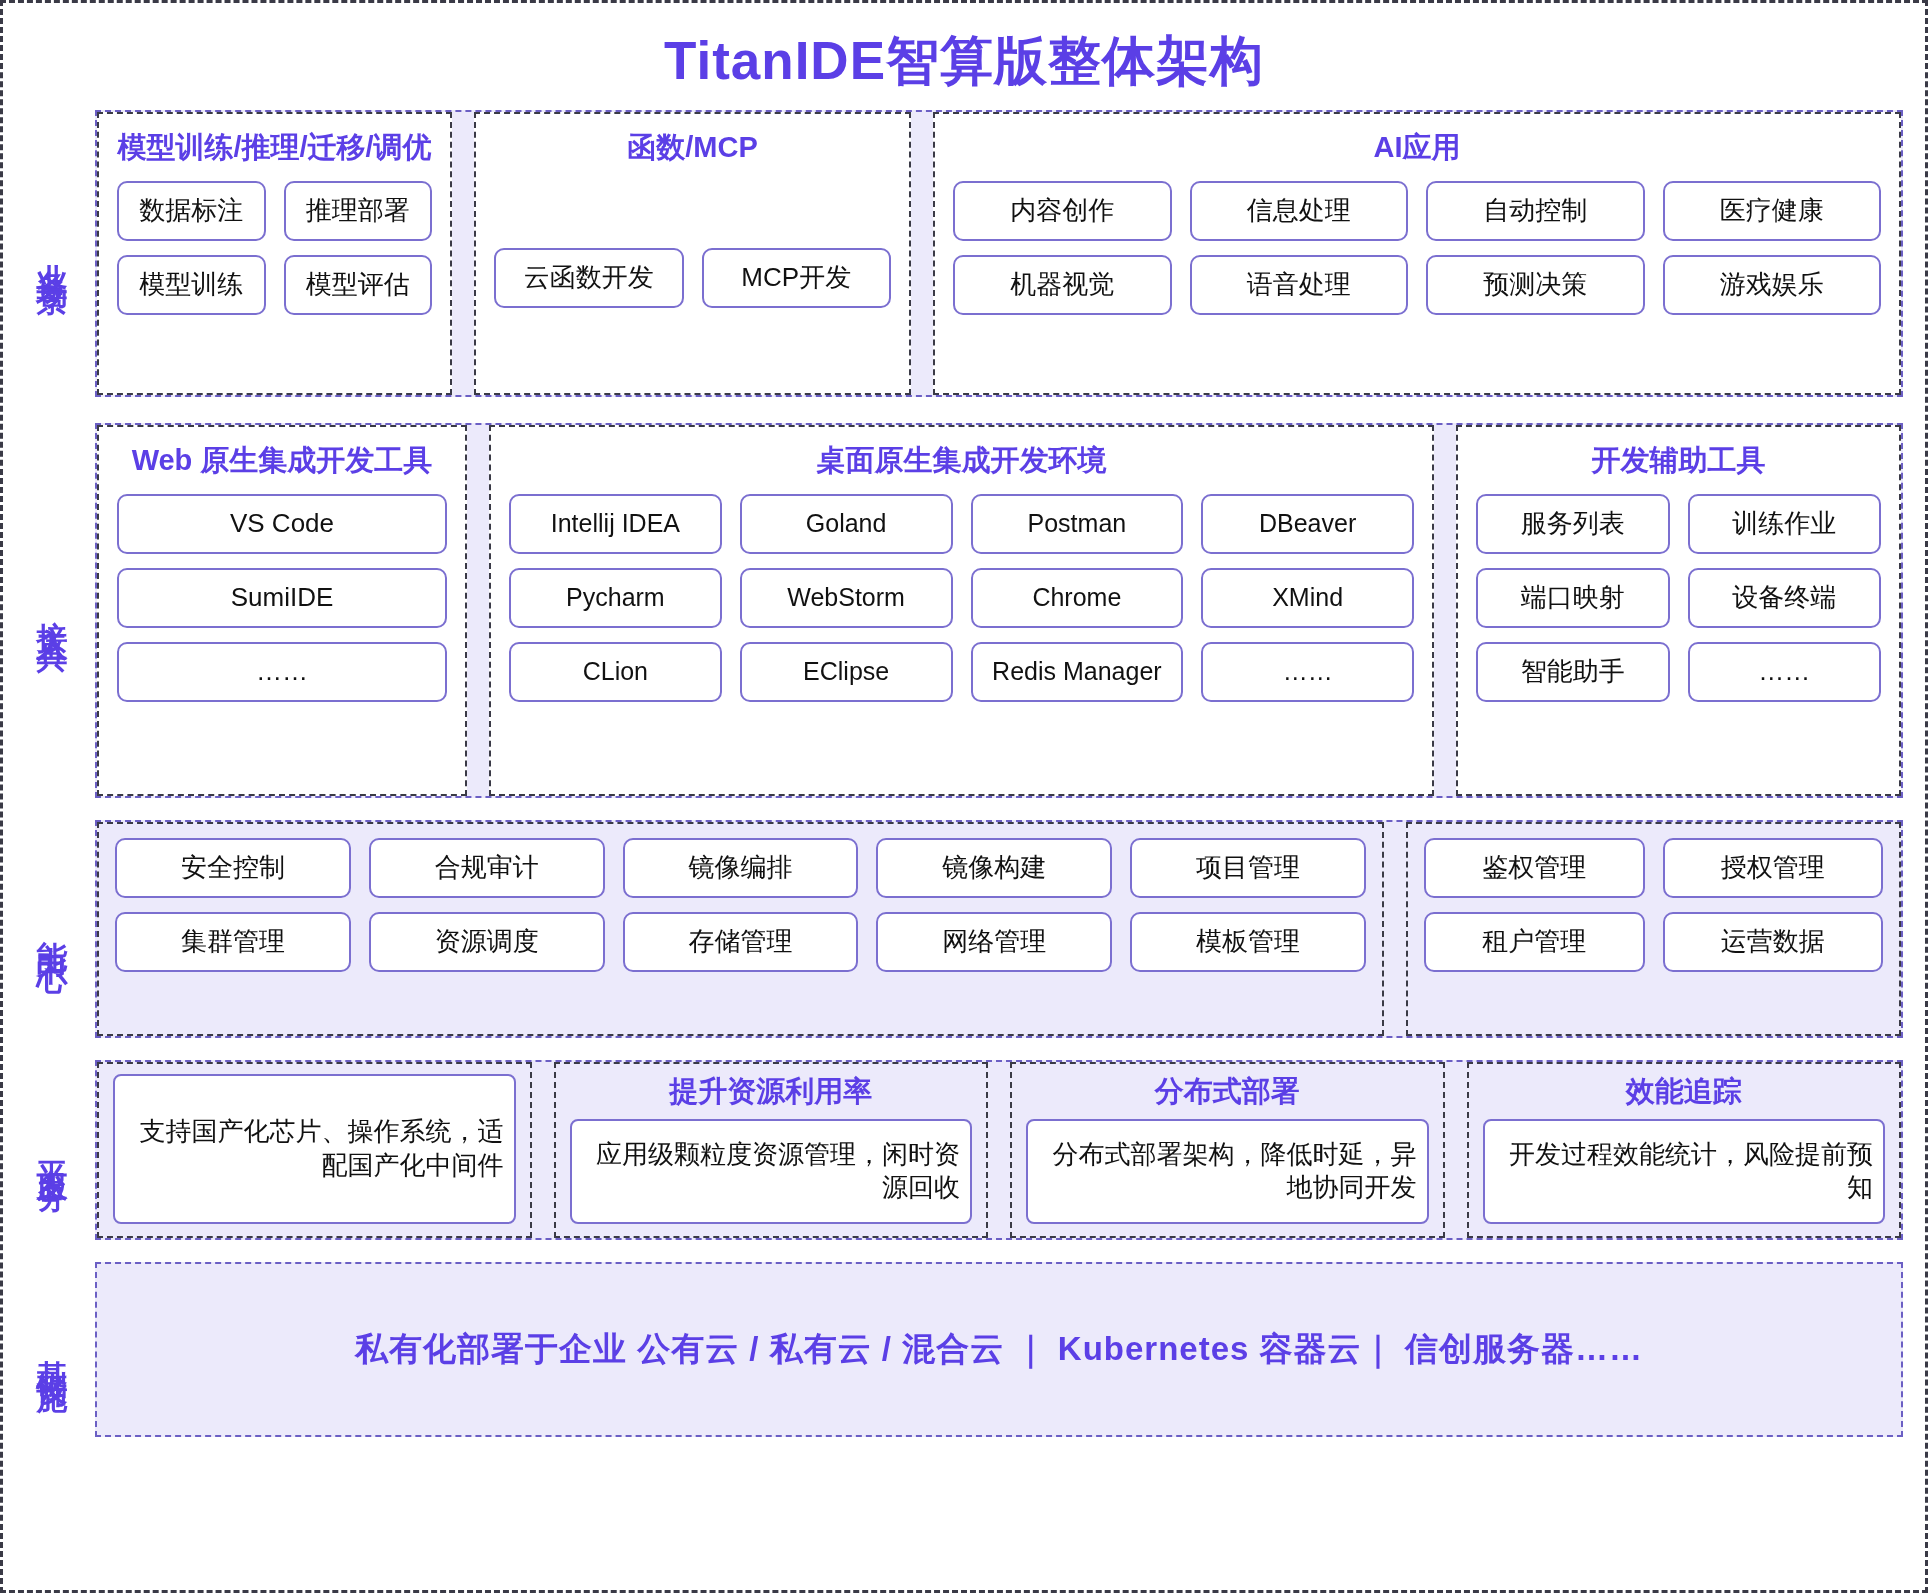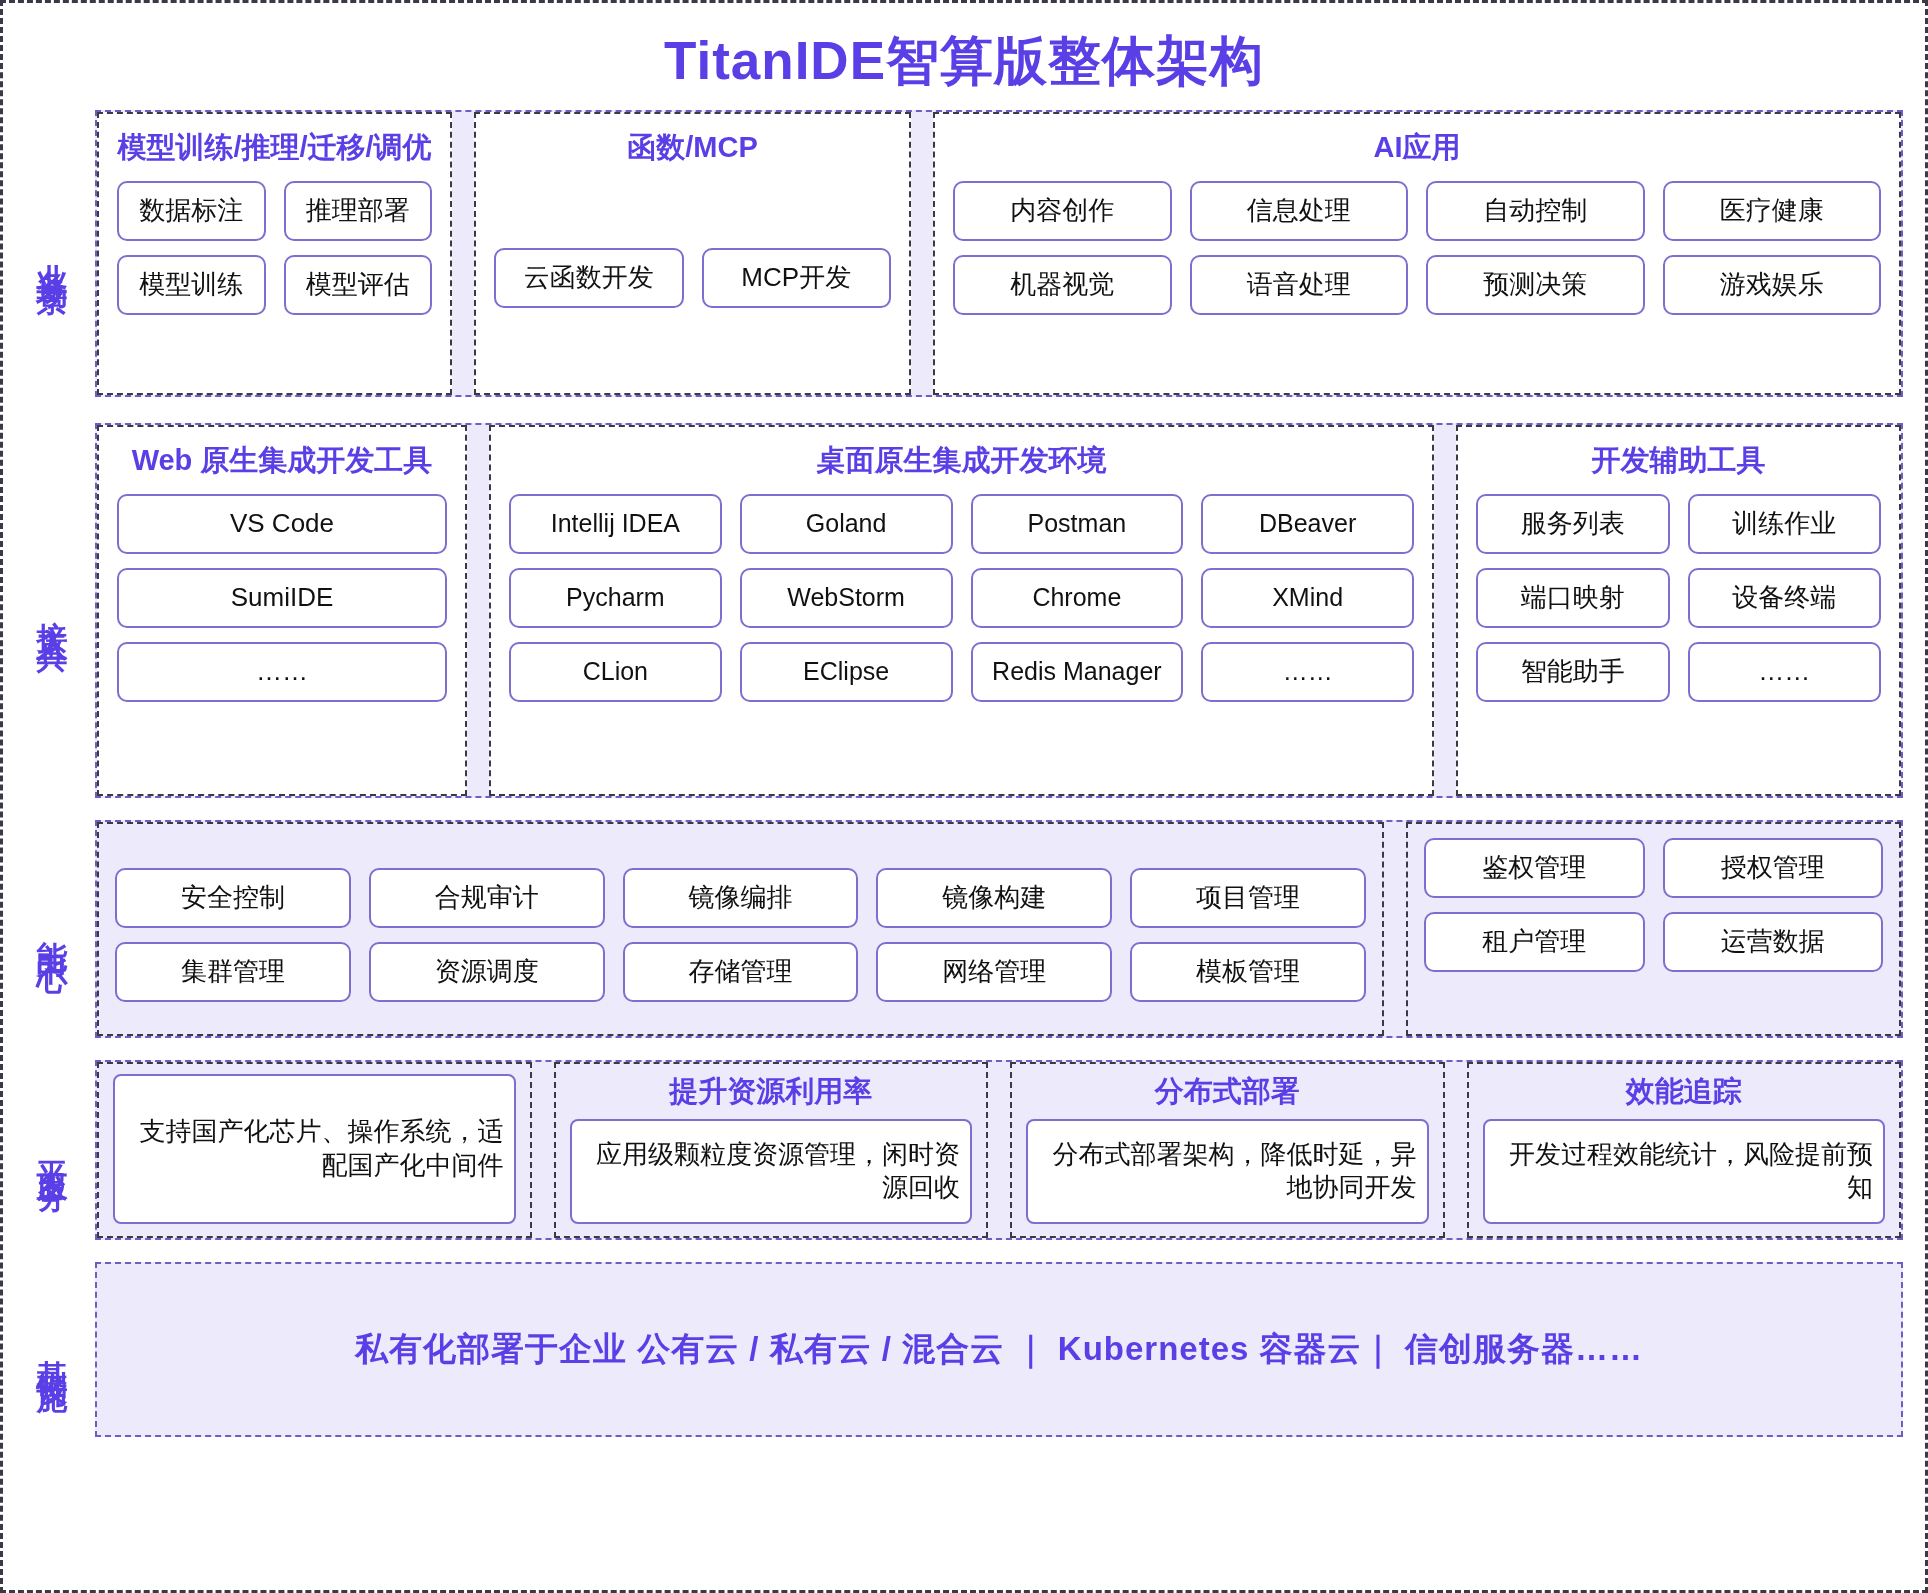--- a/index.html
+++ b/index.html
@@ -125,21 +125,21 @@
   .b2-a{width:370px;}
   .b2-a .chips{grid-template-columns:1fr;}
   .b2-b{flex:1;}
   .b2-b .chips{grid-template-columns:repeat(4,1fr);}
   .b2-c{width:445px;}
   .b2-c .chips{grid-template-columns:1fr 1fr;}
 
   
   .band3{height:218px;margin-top:22px;}
   .b3-a{flex:1;}
-  .b3-a .chips{grid-template-columns:repeat(5,1fr);margin-top:30px;}
+  .b3-a .chips{grid-template-columns:repeat(5,1fr);}
   .b3-b{width:495px;}
   .b3-b .chips{grid-template-columns:1fr 1fr;}
   .band3 .panel{padding:14px 16px;}
 
   
   .band4{height:180px;margin-top:22px;}
   .band4 .panel{flex:1;padding:10px 14px 12px;background:transparent;}
   .band4 .panel-title{font-size:29px;margin-bottom:10px;}
   .desc{
     background:#fff;

